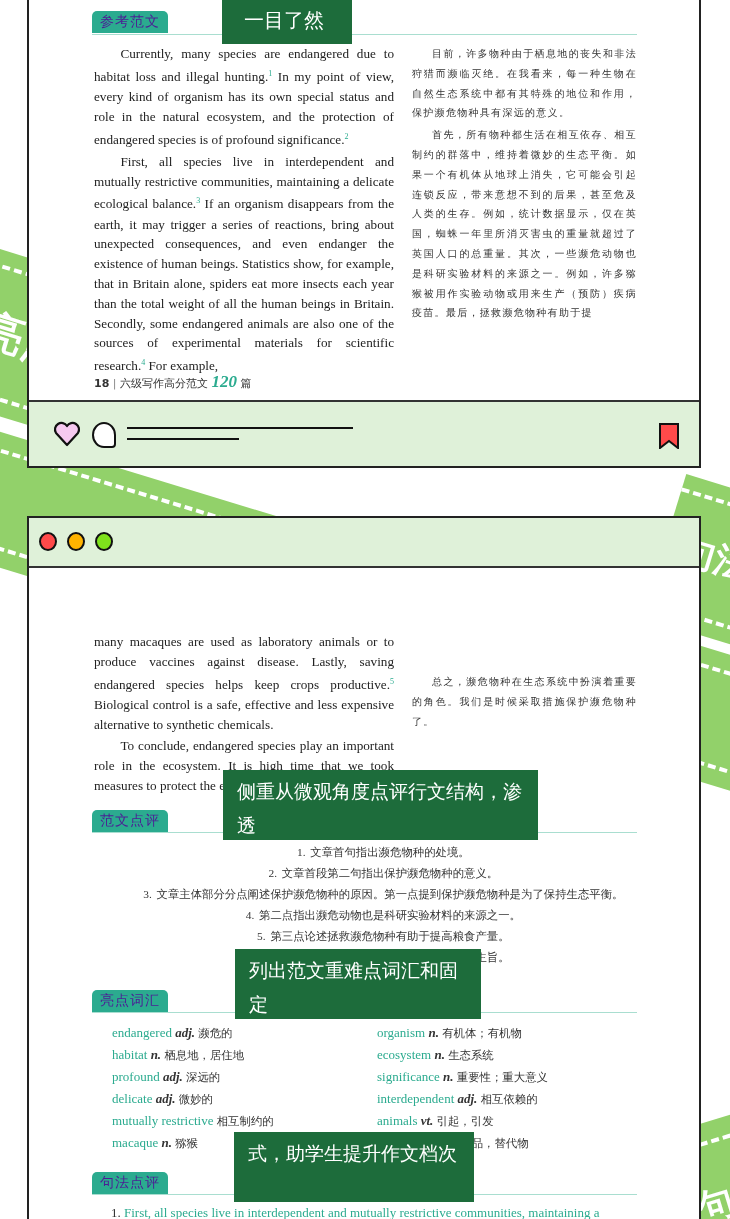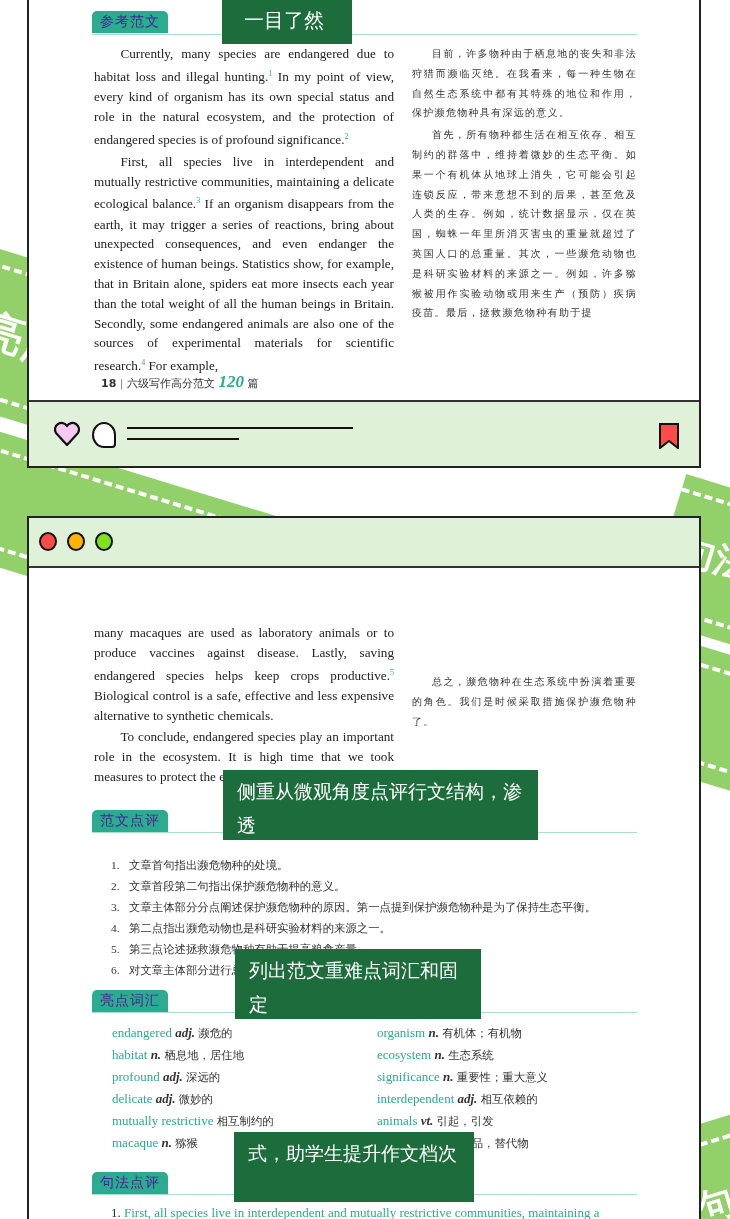--- a/index.html
+++ b/index.html
@@ -43,21 +43,21 @@
   .callout { position: absolute; background: #1d6c3b; color: #ffffff; font-family: "DejaVu Sans", sans-serif; font-size: 19px; line-height: 34px; padding: 4px 14px; }
   .callout-tail { position: absolute; width: 0; height: 0; }
 
   .en { position: absolute; font-family: "Liberation Serif", serif; font-size: 13.2px; line-height: 19.8px; color: #222; text-align: justify; }
   .en p { text-indent: 2em; }
   .en p.noind { text-indent: 0; }
   .zh { position: absolute; font-family: "DejaVu Serif", serif; font-size: 10px; line-height: 19.8px; color: #333; letter-spacing: 1.3px; text-align: justify; }
   .zh p { text-indent: 2em; }
   .sup { font-size: 8px; vertical-align: super; color: #2bab8f; }
 
-  .pagefoot { position: absolute; left: 72px; top: 374px; font-family: "DejaVu Sans", sans-serif; font-size: 11px; color: #333; }
+  .pagefoot { position: absolute; left: 65px; top: 374px; font-family: "DejaVu Sans", sans-serif; font-size: 11px; color: #333; }
   .pagefoot .num { font-weight: bold; }
   .pagefoot .big { font-family: "Liberation Serif", serif; font-style: italic; font-weight: bold; font-size: 17px; color: #2bab8f; }
 
   .list { position: absolute; font-family: "DejaVu Serif", serif; font-size: 11.4px; line-height: 21px; color: #333; }
   .list li { list-style: none; }
   .list .n { display: inline-block; width: 18px; font-family: "Liberation Serif", serif; }
   .vocab { position: absolute; font-family: "Liberation Serif", serif; font-size: 13px; line-height: 21px; color: #333; }
   .vocab .w { color: #2bab8f; }
   .vocab .pos { font-style: italic; font-weight: bold; }
   .vocab .m { font-family: "DejaVu Serif", serif; font-size: 11.4px; }
@@ -126,39 +126,39 @@
   </div>
 </div>
 
 <div class="window win2">
   <div class="titlebar">
     <div class="dot" style="left:10px; background:#ff4a4a;"></div>
     <div class="dot" style="left:38px; background:#ffb300;"></div>
     <div class="dot" style="left:66px; background:#7fe21c;"></div>
   </div>
 
-  <div class="en" style="left:65px; top:105px; width:300px;">
+  <div class="en" style="left:65px; top:114px; width:300px;">
     <p class="noind"><span>many macaques are used as laboratory animals or to produce vaccines against disease. Lastly, saving endangered species helps keep crops productive.</span><span class="sup">5</span><span> Biological control is a safe, effective and less expensive alternative to synthetic chemicals.</span></p>
     <p style="margin-top:2px;">To conclude, endangered species play an important role in the ecosystem. It is high time that we took measures to protect the endangered species.</p>
   </div>
 
   <div class="zh" style="left:383px; top:114px; width:225px;">
     <p style="margin-top:40px;">总之，濒危物种在生态系统中扮演着重要的角色。我们是时候采取措施保护濒危物种了。</p>
   </div>
 
   <div class="sec-rule" style="left:63px; top:314px; width:545px;"></div>
   <div class="sec-tag" style="left:63px; top:292px;">范文点评</div>
   <svg class="callout-tail" style="left:118px; top:268px;" width="80" height="44">
     <polygon points="0,42 80,4 80,30" fill="#1d6c3b"></polygon>
   </svg>
   <div class="callout" style="left:194px; top:252px; width:315px; height:70px;">
     <div>侧重从微观角度点评行文结构，渗透</div>
   </div>
 
-  <ul class="list" style="left:82px; top:337px; width:540px;">
+  <ul class="list" style="left:82px; top:324px; width:540px;text-align:center;">
     <li><span class="n">1.</span><span>文章首句指出濒危物种的处境。</span></li>
     <li><span class="n">2.</span><span>文章首段第二句指出保护濒危物种的意义。</span></li>
     <li><span class="n">3.</span><span>文章主体部分分点阐述保护濒危物种的原因。第一点提到保护濒危物种是为了保持生态平衡。</span></li>
     <li><span class="n">4.</span><span>第二点指出濒危动物也是科研实验材料的来源之一。</span></li>
     <li><span class="n">5.</span><span>第三点论述拯救濒危物种有助于提高粮食产量。</span></li>
     <li><span class="n">6.</span><span>对文章主体部分进行总结，再次强调文章主旨。</span></li>
   </ul>
 
   <div class="sec-rule" style="left:63px; top:494px; width:545px;"></div>
   <div class="sec-tag" style="left:63px; top:472px;">亮点词汇</div>

